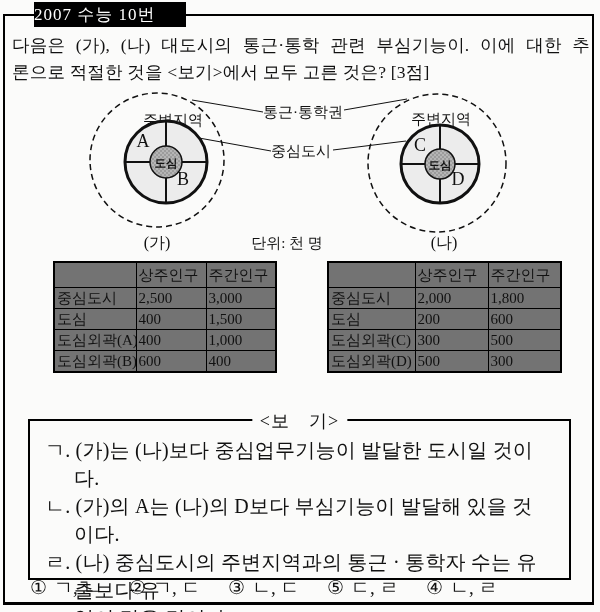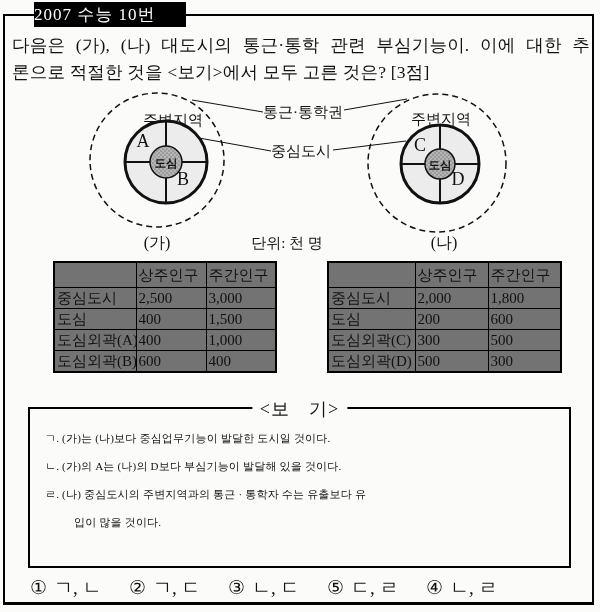--- a/index.html
+++ b/index.html
@@ -36,31 +36,31 @@
     font-size:15px; text-align:left;
   }
   .tbl td {
     border:1px solid #000; padding:0 2px; height:20px;
     overflow:hidden; white-space:nowrap;
   }
   .tbl tr.hdr td { height:24px; }
   .tbl-ga { left:53px; top:261px; width:222px; }
   .tbl-na { left:327px; top:261px; width:233px; }
   .bogi {
-    position:absolute; left:28px; top:407px; width:543px; height:161px;
+    position:absolute; left:28px; top:419px; width:543px; height:161px;
     border:2px solid #000; box-sizing:border-box;
     padding:15px 20px 0 15px;
   }
   .bogi-title {
     position:absolute; top:-12px; left:50%; transform:translateX(-50%);
     background:#fbfbfa; padding:0 8px;
     font-size:18px; white-space:pre; letter-spacing:1px;
   }
   .bogi-item {
-    font-size:11px; line-height:28px;
+    font-size:20px; line-height:28px;
     white-space:pre-wrap;
     padding-left:29px; text-indent:-29px;
     letter-spacing:0.2px;
   }
   .choices {
     position:absolute; left:30px; top:576px; width:560px;
     display:flex; font-size:19px; line-height:24px;
   }
   .choice { width:99px; flex:0 0 auto; white-space:nowrap; }
   .choice .cnum { margin-right:7px; }

